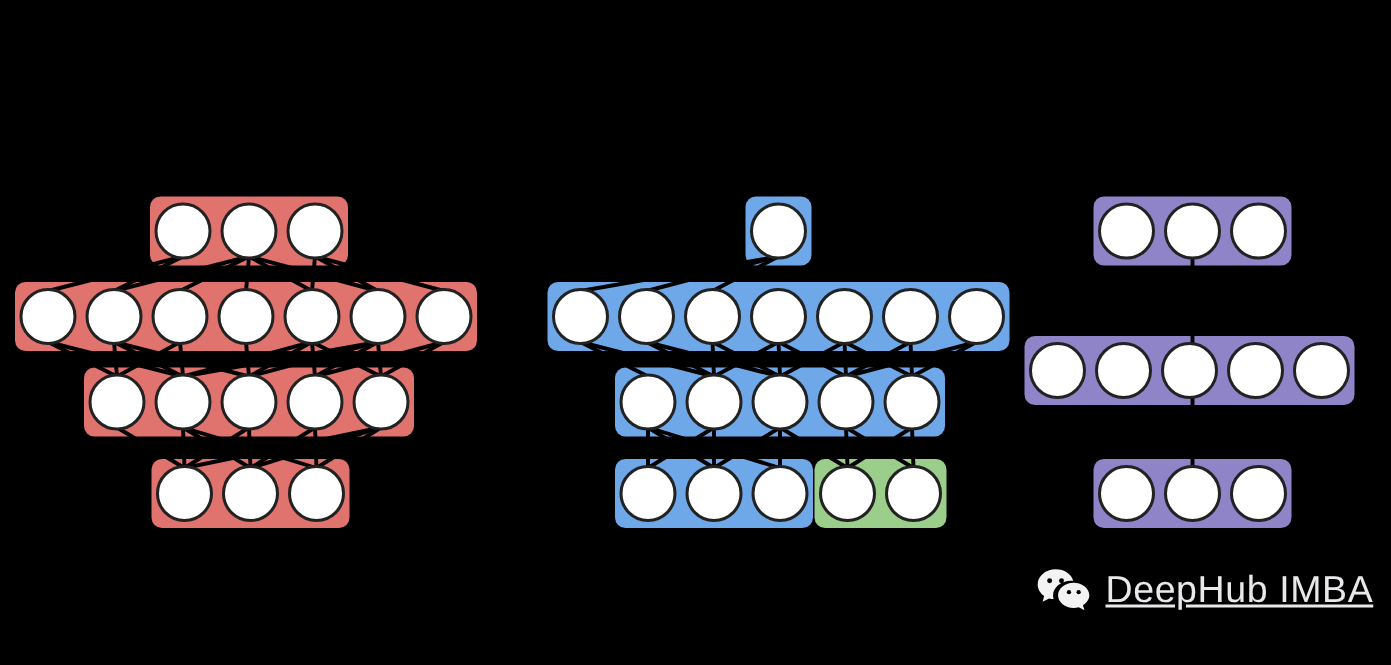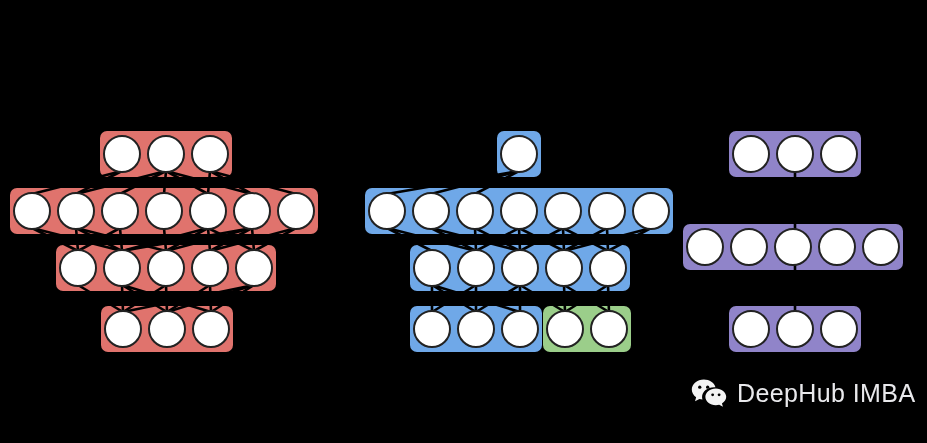--- a/index.html
+++ b/index.html
@@ -32,20 +32,21 @@
     align-items: center;
     gap: 9px;
     pointer-events: none;
   }
   .wm-label {
     color: #e9e9ec;
     font-size: 25px;
     font-family: "Liberation Sans", sans-serif;
     letter-spacing: 0.4px;
     white-space: nowrap;
+    text-decoration: underline;
   }
   .wm-icon {
     width: 38px;
     height: 30px;
     display: block;
   }
 </style>
 </head>
 <body>
 

